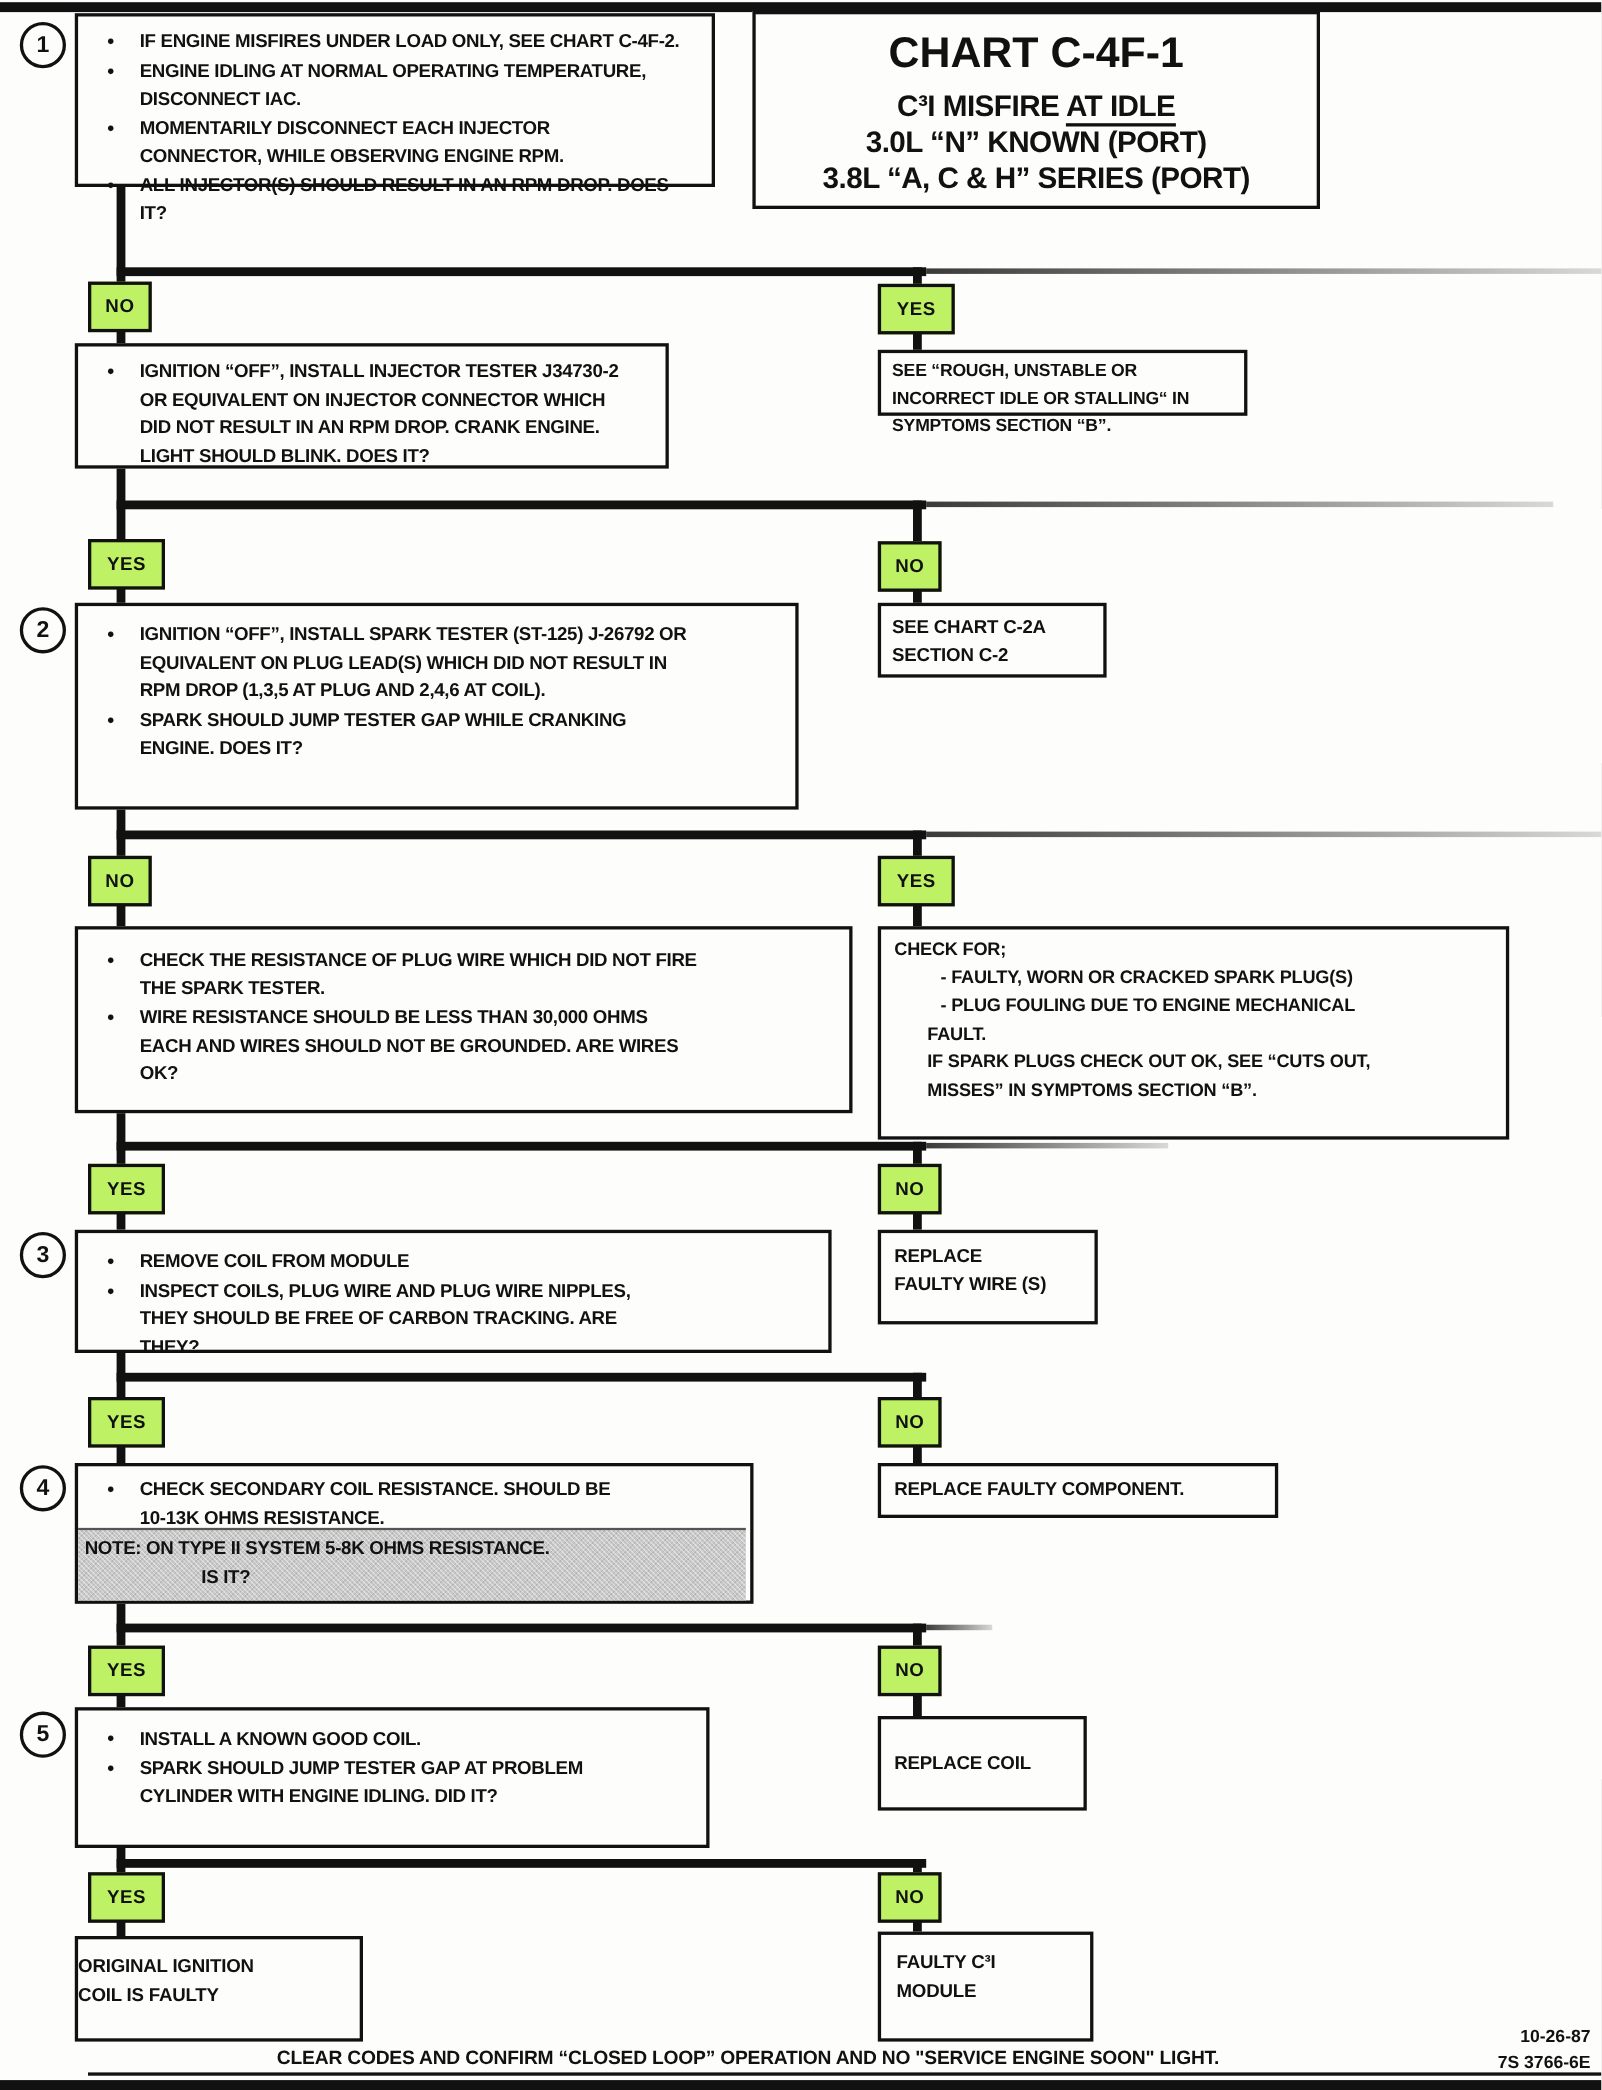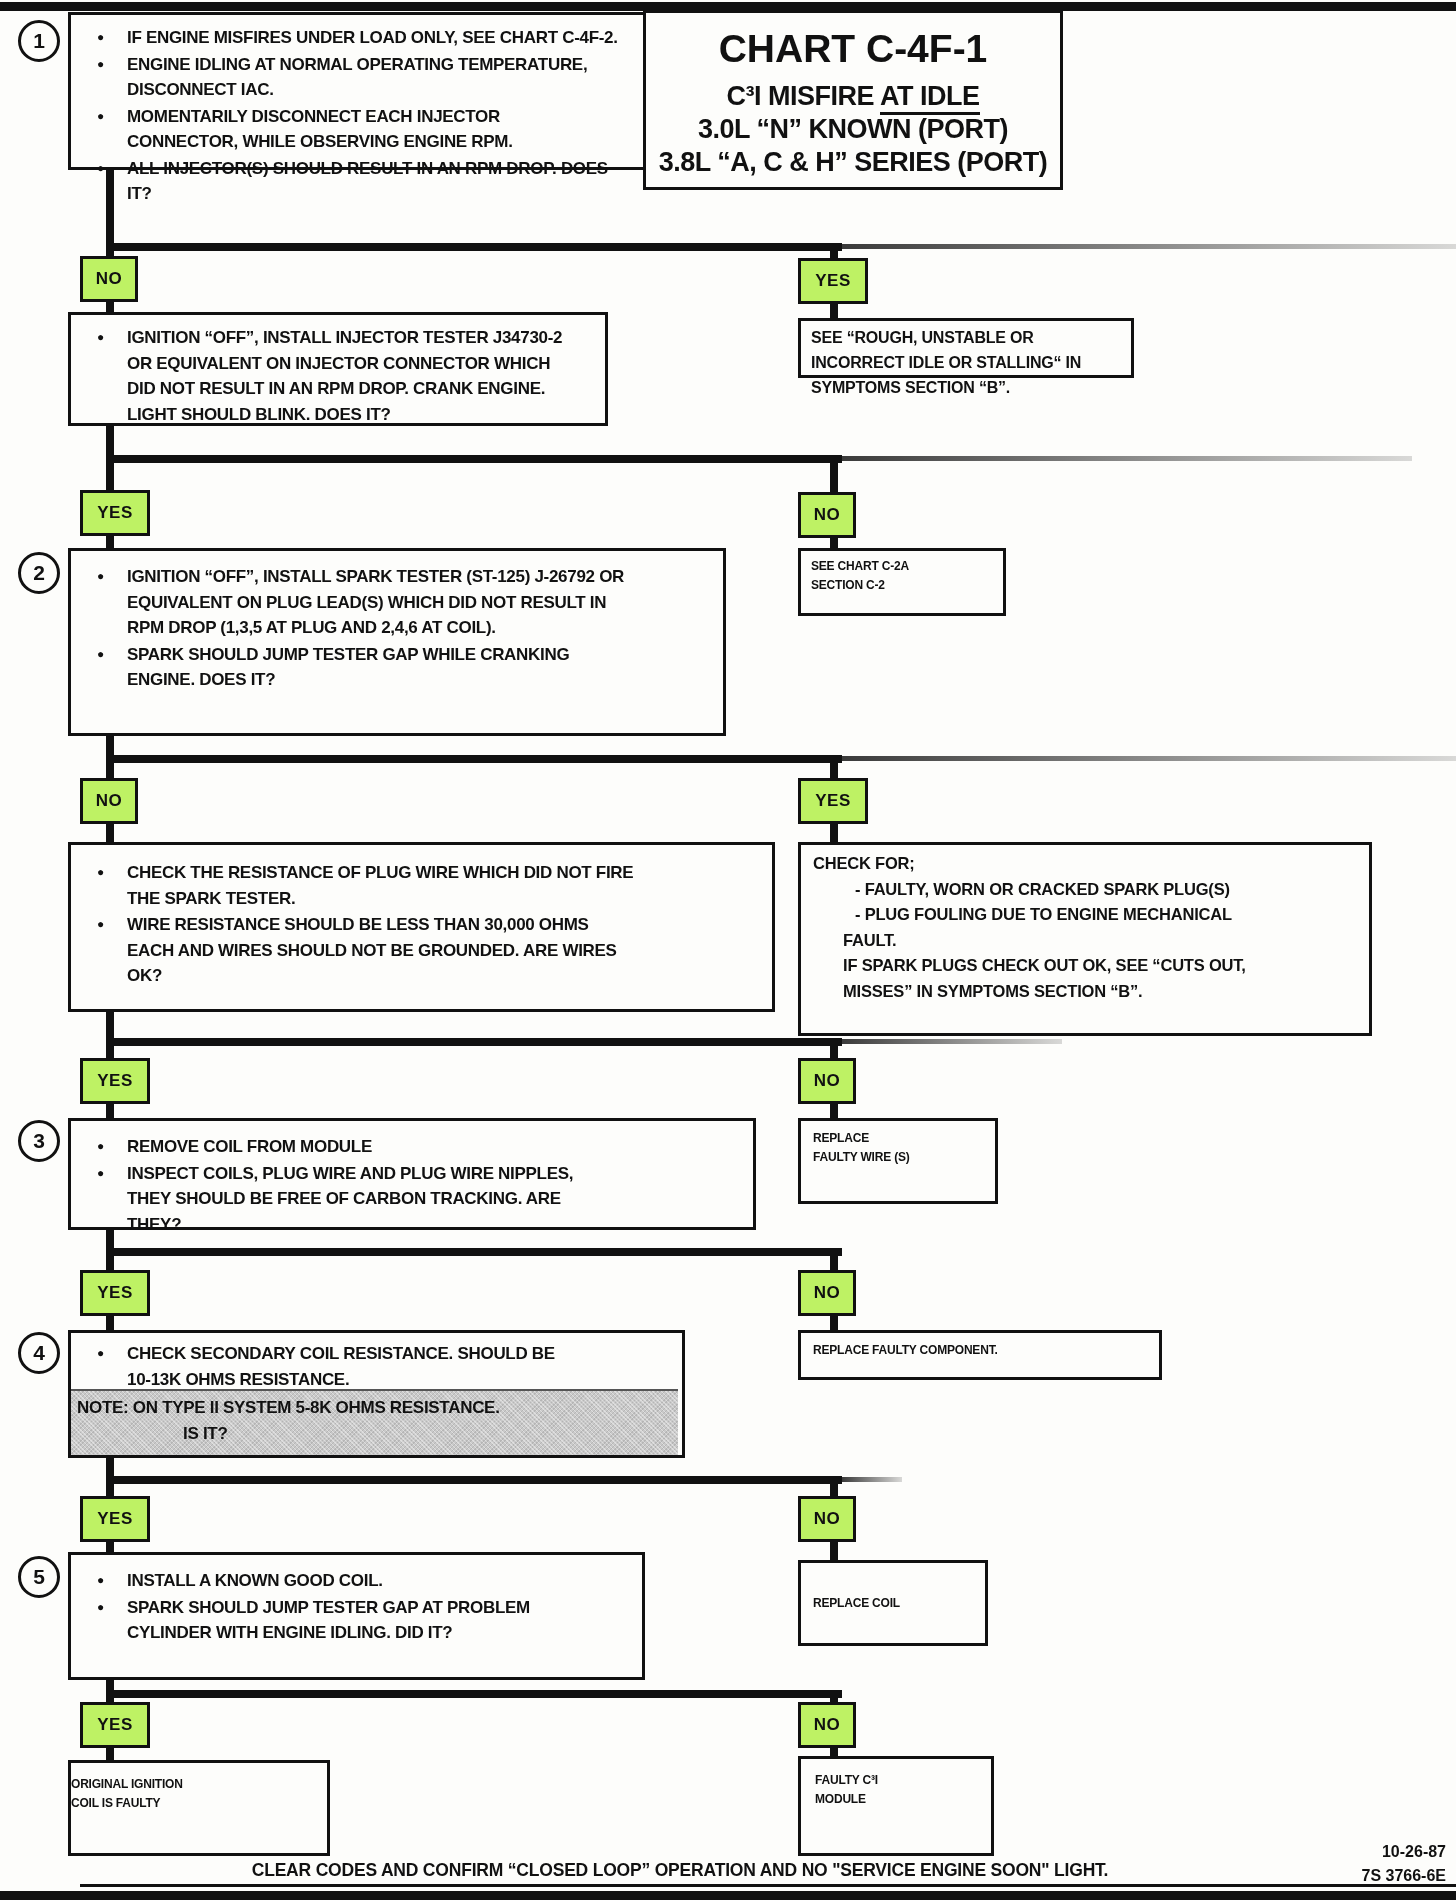--- a/index.html
+++ b/index.html
@@ -27,21 +27,21 @@
     display:flex;align-items:center;justify-content:center;
     font-weight:bold;font-size:21px;background:#fdfdfb;box-sizing:border-box;
   }
   .line{position:absolute;background:#111;}
   .streak{position:absolute;background:linear-gradient(to right,rgba(10,10,10,.8),rgba(10,10,10,.15));}
   .title-box{text-align:center;padding-top:10px;}
   .t1{font-weight:bold;font-size:39px;letter-spacing:0;margin-top:4px;}
   .t2{font-weight:bold;font-size:27px;margin-top:10px;letter-spacing:-0.5px;}
   .t2 .u{border-bottom:3px solid #111;padding-bottom:1px;}
   .t3,.t4{font-weight:bold;font-size:27px;letter-spacing:-0.5px;margin-top:2px;}
-  .rline{font-weight:bold;font-size:12px;line-height:1.55;letter-spacing:-0.2px;}
+  .rline{font-weight:bold;font-size:17px;line-height:1.55;letter-spacing:-0.2px;}
   .u2{border-bottom:2px solid #111;display:inline-block;padding-bottom:0px;}
   .noteband{
     position:absolute;left:0;right:4px;bottom:0;height:64px;
     background-color:#c9c9c9;
     background-image:repeating-linear-gradient(45deg,rgba(255,255,255,.4) 0 1px,transparent 1px 3px),
                      repeating-linear-gradient(-45deg,rgba(0,0,0,.10) 0 1px,transparent 1px 3px);
     border-top:2px solid #555;
   }
   .footer-text{position:absolute;font-weight:bold;font-size:17.5px;letter-spacing:-0.2px;}
   .code-block{position:absolute;font-weight:bold;font-size:16px;text-align:right;line-height:1.5;}
@@ -85,21 +85,21 @@
           <span class="dot">●</span>
           <span class="btxt" style="max-width:465px;">MOMENTARILY DISCONNECT EACH INJECTOR CONNECTOR, WHILE OBSERVING ENGINE RPM.</span>
         </div>
       <div class="bullet">
           <span class="dot">●</span>
           <span class="btxt" style="max-width:500px;">ALL INJECTOR(S) SHOULD RESULT IN AN RPM DROP.  DOES IT?</span>
         </div>
     </div>
   </div>
 
-  <div class="box title-box" style="left:643px;top:10px;width:420px;height:180px;">
+  <div class="box title-box" style="left:684px;top:10px;width:516px;height:180px;">
     <div class="t1">CHART C-4F-1</div>
     <div class="t2"><span>C³I MISFIRE </span><span class="u">AT IDLE</span></div>
     <div class="t3">3.0L  “N”  KNOWN  (PORT)</div>
     <div class="t4">3.8L  “A, C &amp; H”  SERIES  (PORT)</div>
   </div>
 
   <div class="line" style="left:106px;top:170px;width:8px;height:90px;"></div>
   <div class="line" style="left:106px;top:243px;width:736px;height:8px;"></div>
   <div class="streak" style="left:842px;top:244px;width:614px;height:5px;"></div>
   <div class="line" style="left:830px;top:243px;width:8px;height:20px;"></div>

